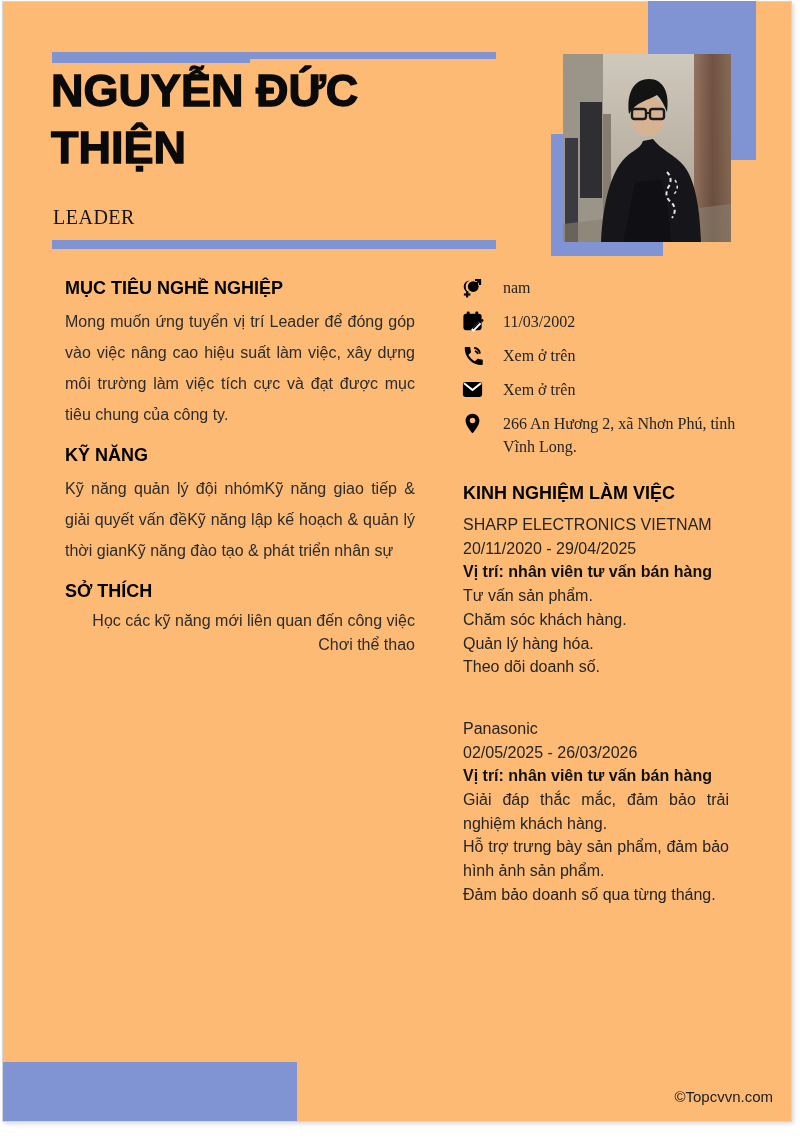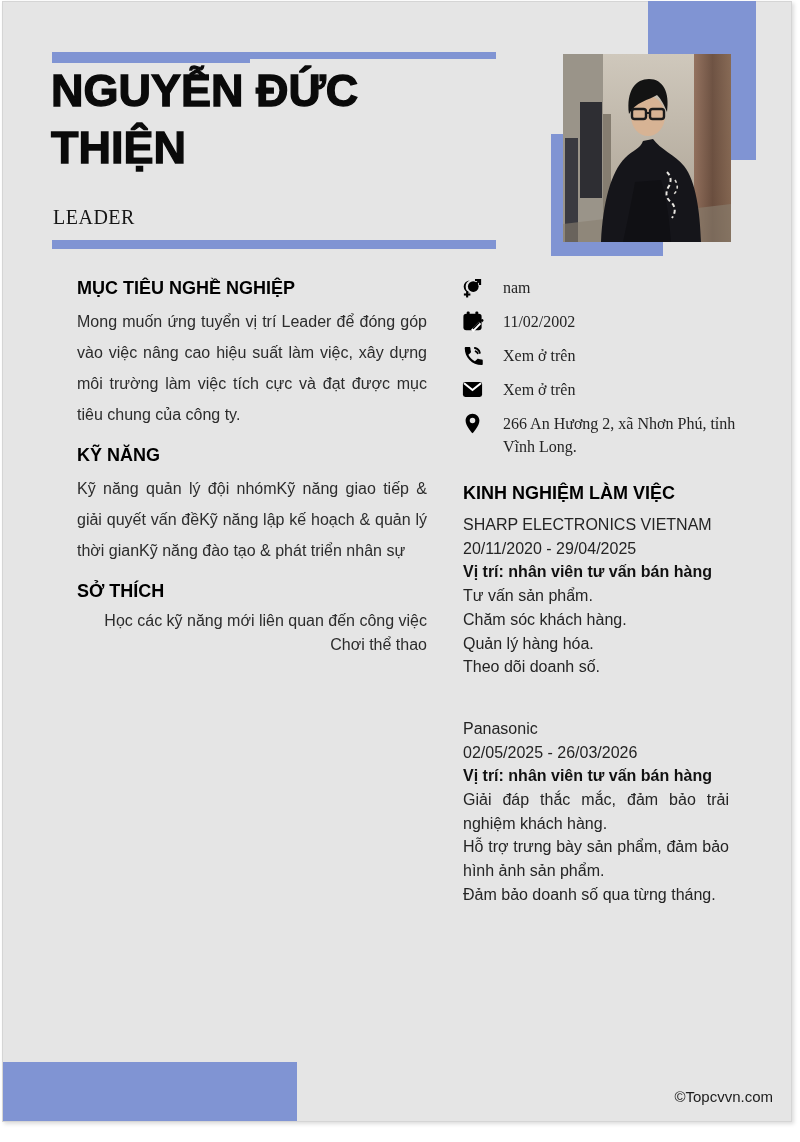--- a/index.html
+++ b/index.html
@@ -4,41 +4,41 @@
 <style>
   html,body{margin:0;padding:0;background:#ffffff;}
   :root{--accent:#8094d3;}
   *{box-sizing:border-box;}
   #canvas{
     position:relative;width:800px;height:1142px;background:#fff;
     font-family:"Liberation Sans","DejaVu Sans",sans-serif;overflow:hidden;
   }
   .page{
     position:absolute;left:2px;top:1px;width:790px;height:1121px;
-    background:#e5e5e5;border:1px solid #d5d5d5;
+    background:#fdba74;border:1px solid #d5d5d5;
     box-shadow:2px 2px 4px rgba(0,0,0,0.14);
   }
   .accent{background:var(--accent);}
   .deco{position:absolute;}
   .deco-tr{left:645px;top:-1px;width:108px;height:159px;}
   .deco-photo-back{left:548px;top:132px;width:112px;height:122px;}
   .photo-frame{position:absolute;left:560px;top:52px;width:168px;height:188px;overflow:hidden;}
   .bar{position:absolute;}
   .bar-top-a{left:49px;top:50px;width:198px;height:11px;}
   .bar-top-b{left:247px;top:50px;width:246px;height:7px;}
   .bar-bottom{left:49px;top:238px;width:444px;height:9px;}
   .name{
     position:absolute;left:48px;top:60px;width:480px;
     font-size:45px;line-height:57px;font-weight:bold;color:#0a0a0a;
     letter-spacing:0px;-webkit-text-stroke:1.3px #0a0a0a;
   }
   .name span{display:block;}
   .role{position:absolute;left:50px;top:204px;font-size:20px;color:#161616;letter-spacing:0.5px;font-family:Liberation Serif, serif;}
   
-  .col-left{position:absolute;left:62px;top:276px;width:350px;color:#2c2c2c;margin-left:12px;}
+  .col-left{position:absolute;left:62px;top:276px;width:350px;color:#2c2c2c;}
   h2.section{font-size:18px;line-height:21px;font-weight:bold;color:#000;margin:0 0 7px 0;}
   .col-left p{font-size:16px;margin:0;}
   .p-justify{text-align:justify;line-height:31px;}
   .mb{margin-bottom:15px !important;}
   .hobby-line{line-height:23.5px;text-align:right;}
   
   .contact{position:absolute;left:458px;top:274px;width:296px;display:flex;flex-direction:column;gap:11px;}
   .contact-row{display:flex;align-items:center;gap:19px;color:#242424;font-size:16px;line-height:22px;}
   .contact-row.top{align-items:flex-start;}
   .ic{width:23px;height:23px;flex:0 0 23px;display:inline-flex;align-items:center;justify-content:center;}
@@ -135,21 +135,21 @@
         <span class="ic">
           <svg viewBox="0 0 24 24" fill="#000">
             <rect x="2.5" y="4" width="19" height="17" rx="3"></rect>
             <rect x="6" y="1.5" width="3" height="4.5" rx="1.2"></rect>
             <rect x="15" y="1.5" width="3" height="4.5" rx="1.2"></rect>
             <path d="M10.5 20.5l8.2-8.2 2.4 2.4-8.2 8.2z" fill="#fff"></path>
             <path d="M12 19l6.7-6.7 1 1L13 20z" fill="#000"></path>
             <path d="M20.2 10.8l1.9 1.9 1-1a1.3 1.3 0 0 0-1.9-1.9z" fill="#000"></path>
           </svg>
         </span>
-        <span class="contact-text">11/02/2002</span>
+        <span class="contact-text">11/03/2002</span>
       </div>
       <div class="contact-row">
         <span class="ic">
           <svg viewBox="0 0 24 24" fill="#000">
             <path d="M7.7 11.3c1.5 2.9 3.9 5.3 6.8 6.8l2.3-2.3c.3-.3.7-.4 1.1-.3 1.2.4 2.4.6 3.7.6.6 0 1.1.5 1.1 1.1v3.6c0 .6-.5 1.1-1.1 1.1C11.5 21.9 3.9 14.3 3.9 4.2c0-.6.5-1.1 1.1-1.1h3.7c.6 0 1.1.5 1.1 1.1 0 1.3.2 2.5.6 3.7.1.4 0 .8-.3 1.1l-2.4 2.3z"></path>
             <path d="M14.5 4.2a6.5 6.5 0 0 1 5.1 5.1" fill="none" stroke="#000" stroke-width="2" stroke-linecap="round"></path>
             <path d="M15.3 7.6a3.4 3.4 0 0 1 2.1 2.1" fill="none" stroke="#000" stroke-width="2" stroke-linecap="round"></path>
           </svg>
         </span>
         <span class="contact-text">Xem ở trên</span>

